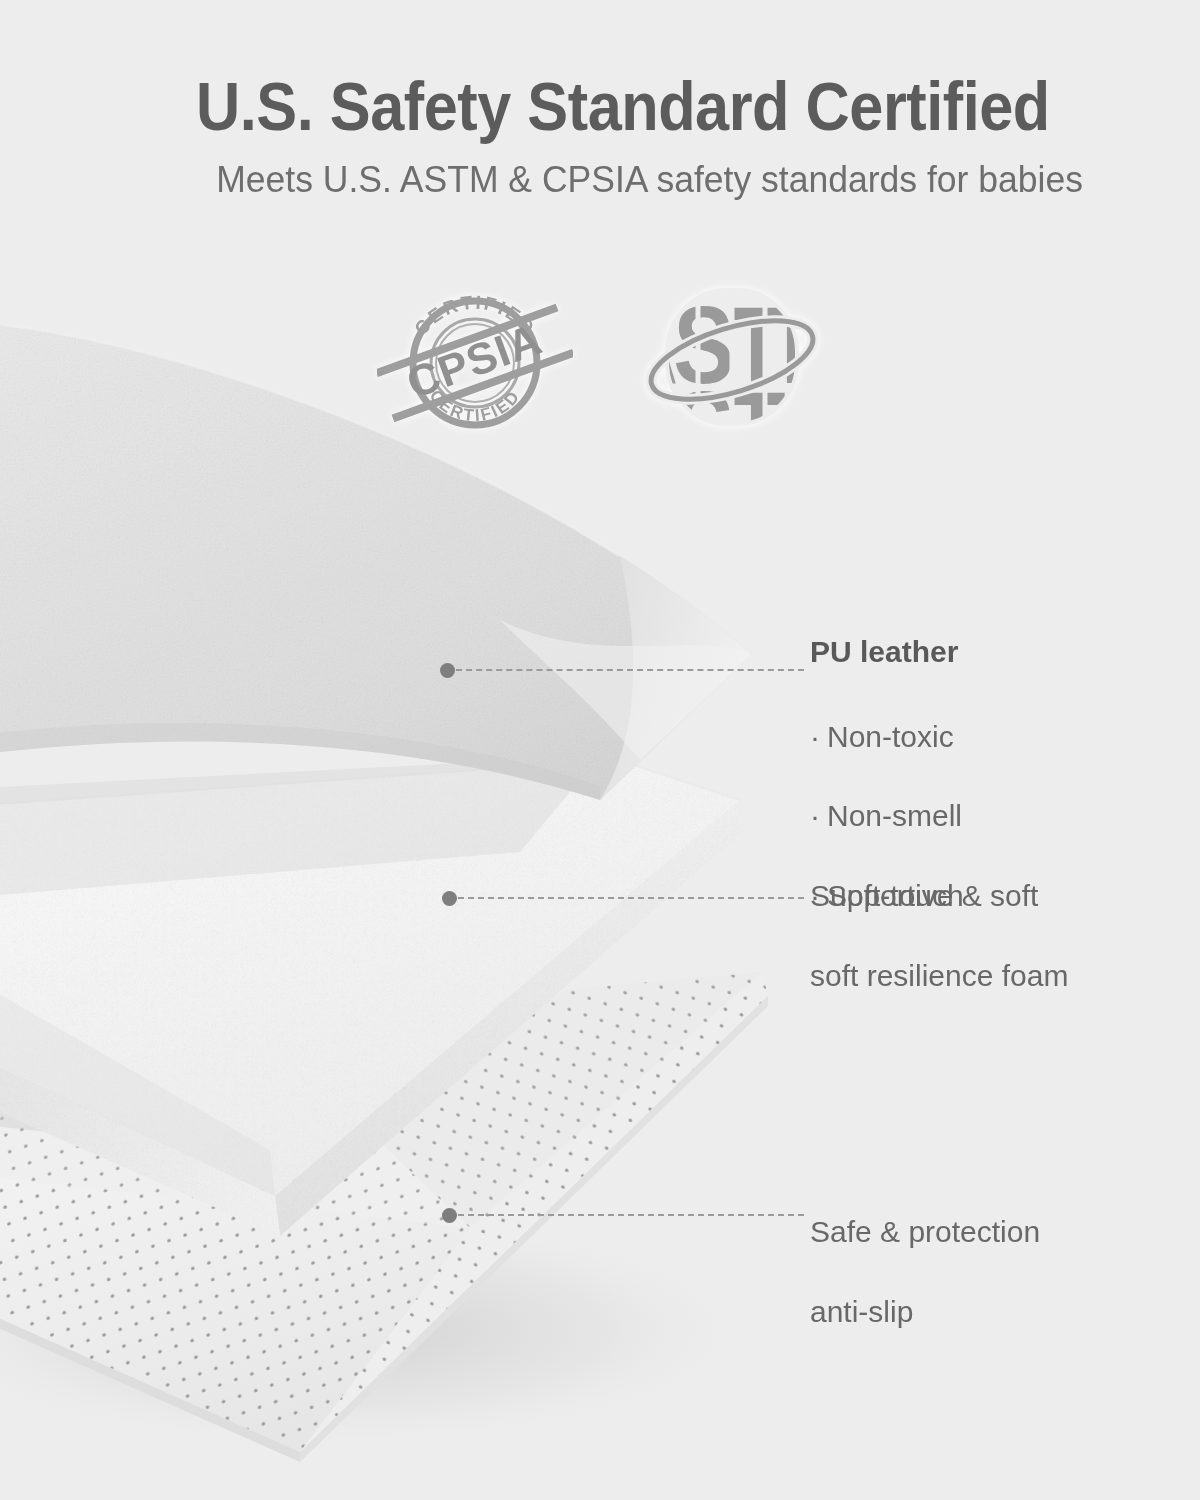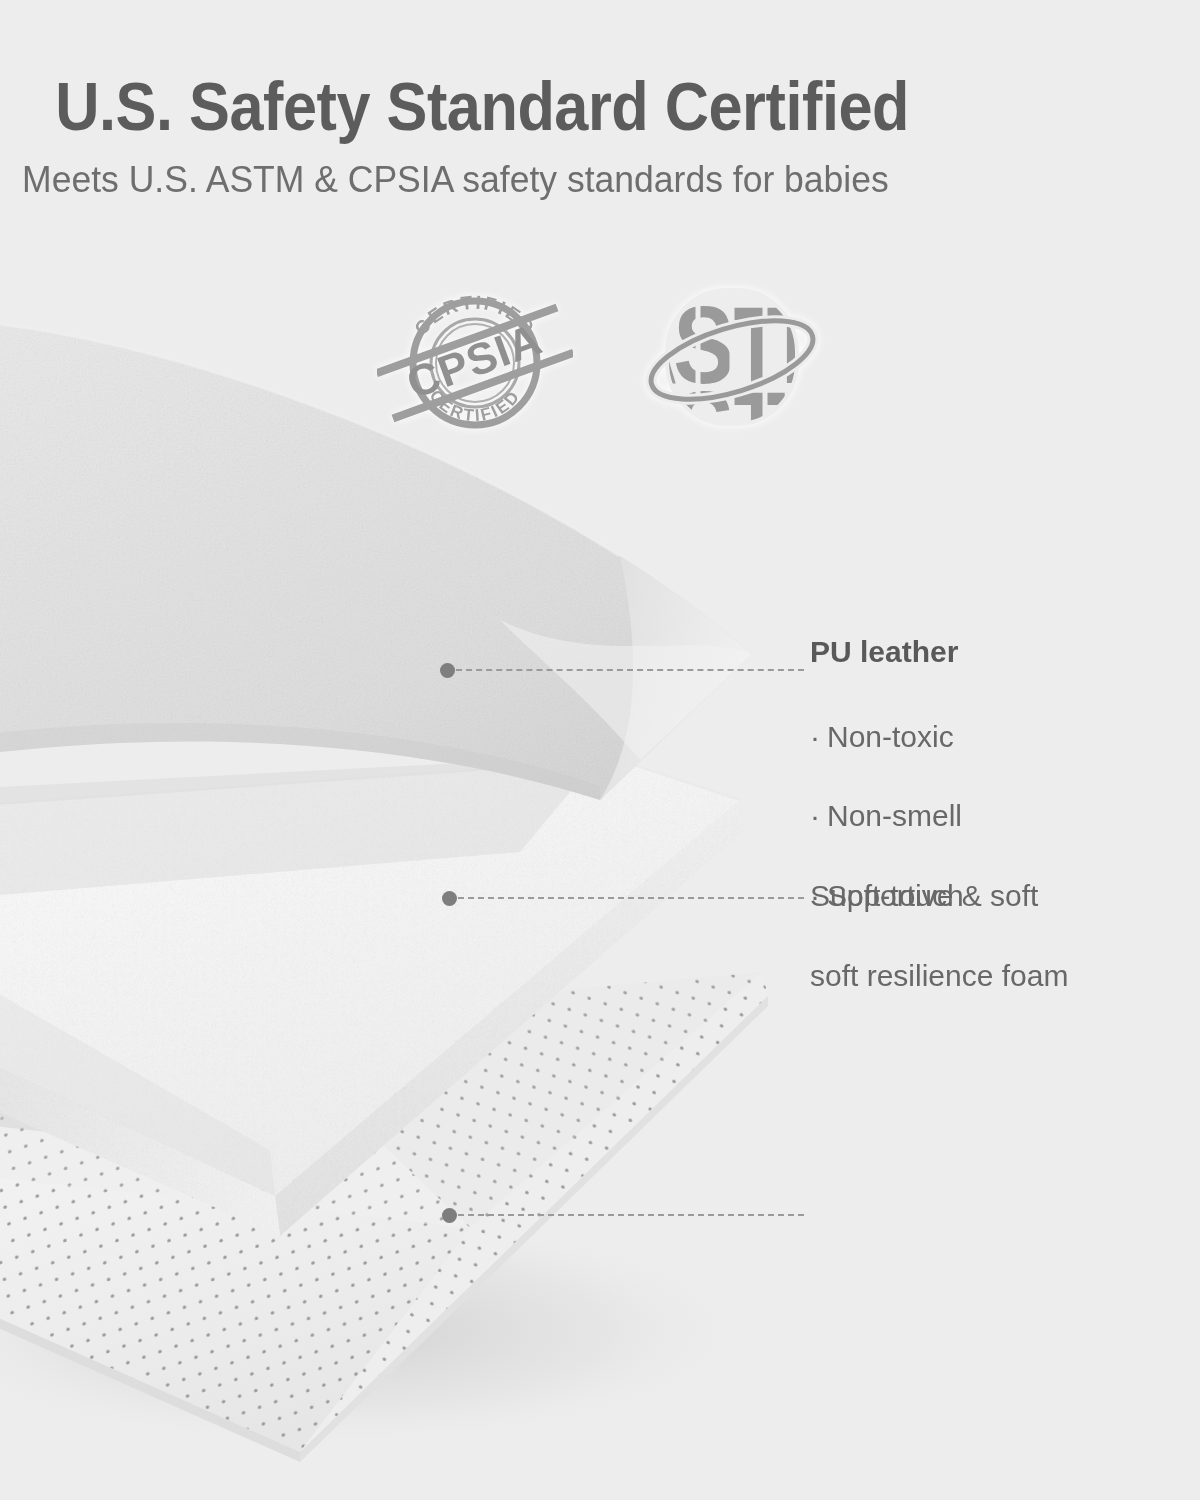--- a/index.html
+++ b/index.html
@@ -20,21 +20,21 @@
     height: 1500px;
     background: #ededed;
     overflow: hidden;
   }
 
   
   #header {
     position: absolute;
     top: 0; left: 0;
     width: 1105px;
-    text-align: left;
+    text-align: right;
     z-index: 40;
   }
   #headline {
     margin: 0;
     padding-top: 72px;
     font-family: "Liberation Sans Narrow", "Liberation Sans", sans-serif;
     font-size: 68px;
     font-weight: 700;
     letter-spacing: -0.5px;
     color: #5c5c5c;
@@ -346,14 +346,18 @@
     <span class="callout-li"><span class="dot">·</span><span>Non-toxic</span></span>
     <span class="callout-li"><span class="dot">·</span><span>Non-smell</span></span>
     <span class="callout-li"><span class="dot">·</span><span>Soft-touch</span></span>
   </div>
 
   <div class="callout" id="callout-2">
     <span class="callout-li">Supportive &amp; soft</span>
     <span class="callout-li">soft resilience foam</span>
   </div>
 
+  <div class="callout" id="callout-3">
+    <span class="callout-li">Safe &amp; protection</span>
+    <span class="callout-li">anti-slip</span>
+  </div>
 
 </div>
 
 </body></html>

